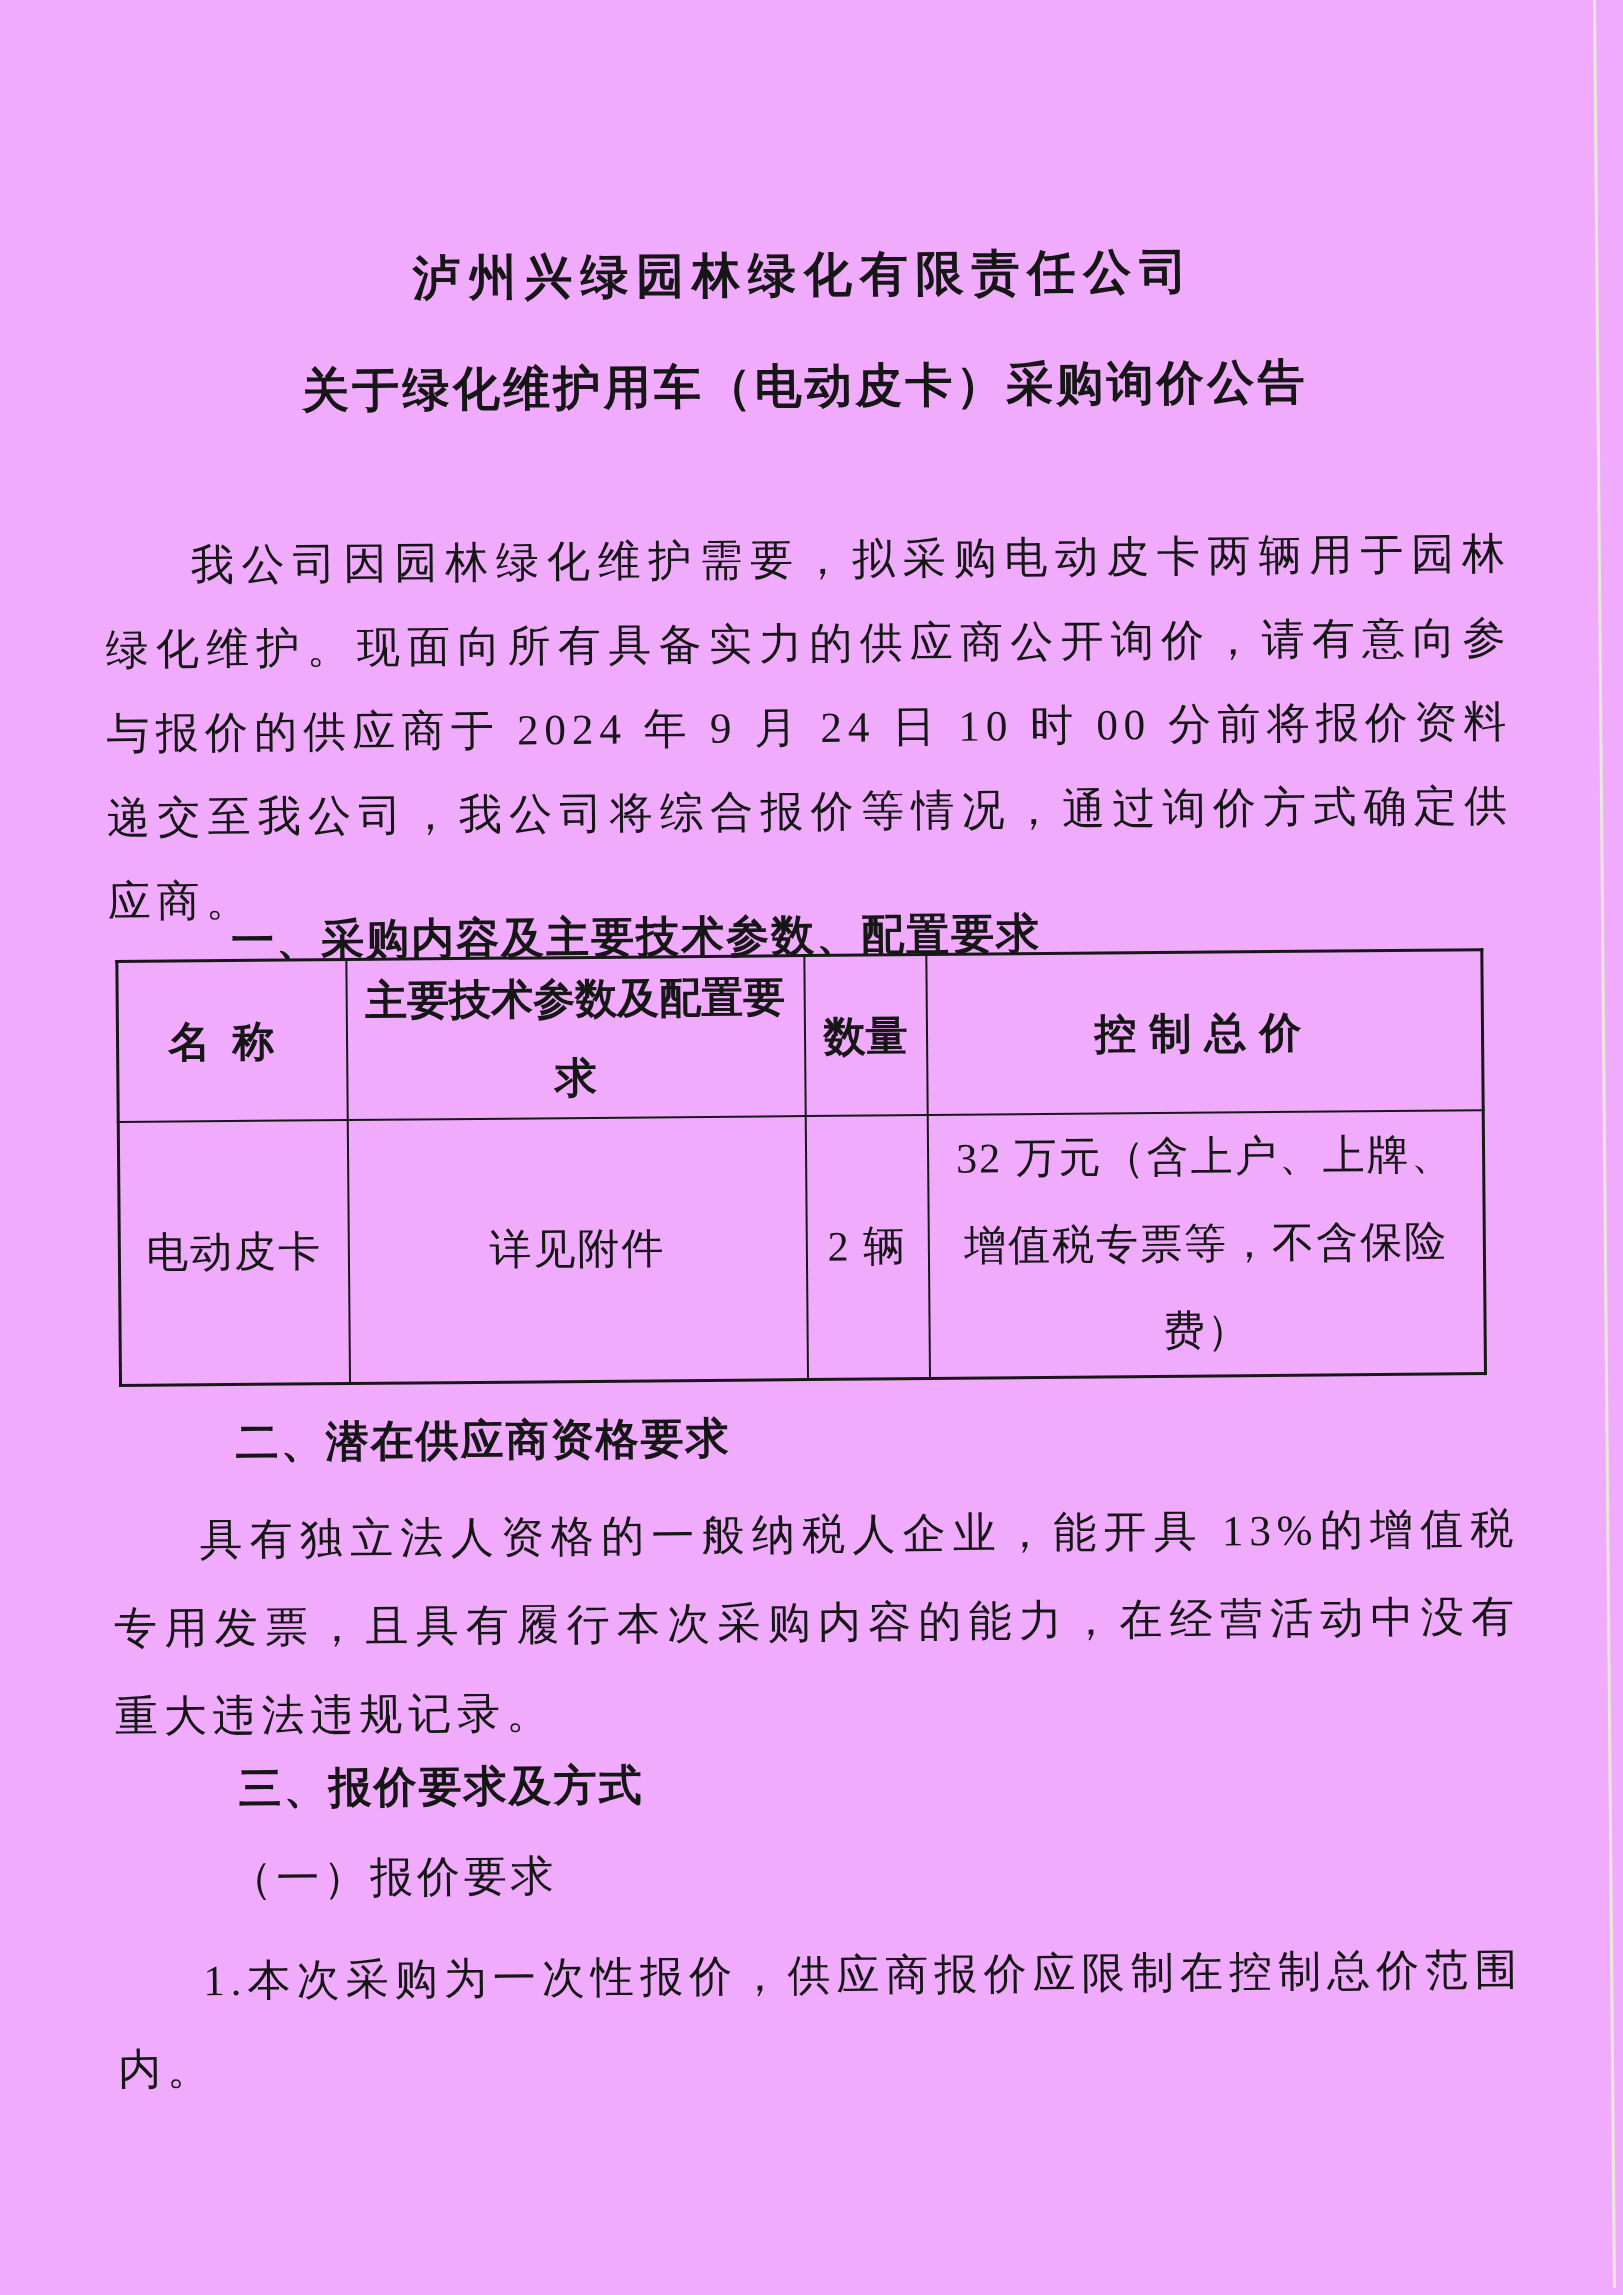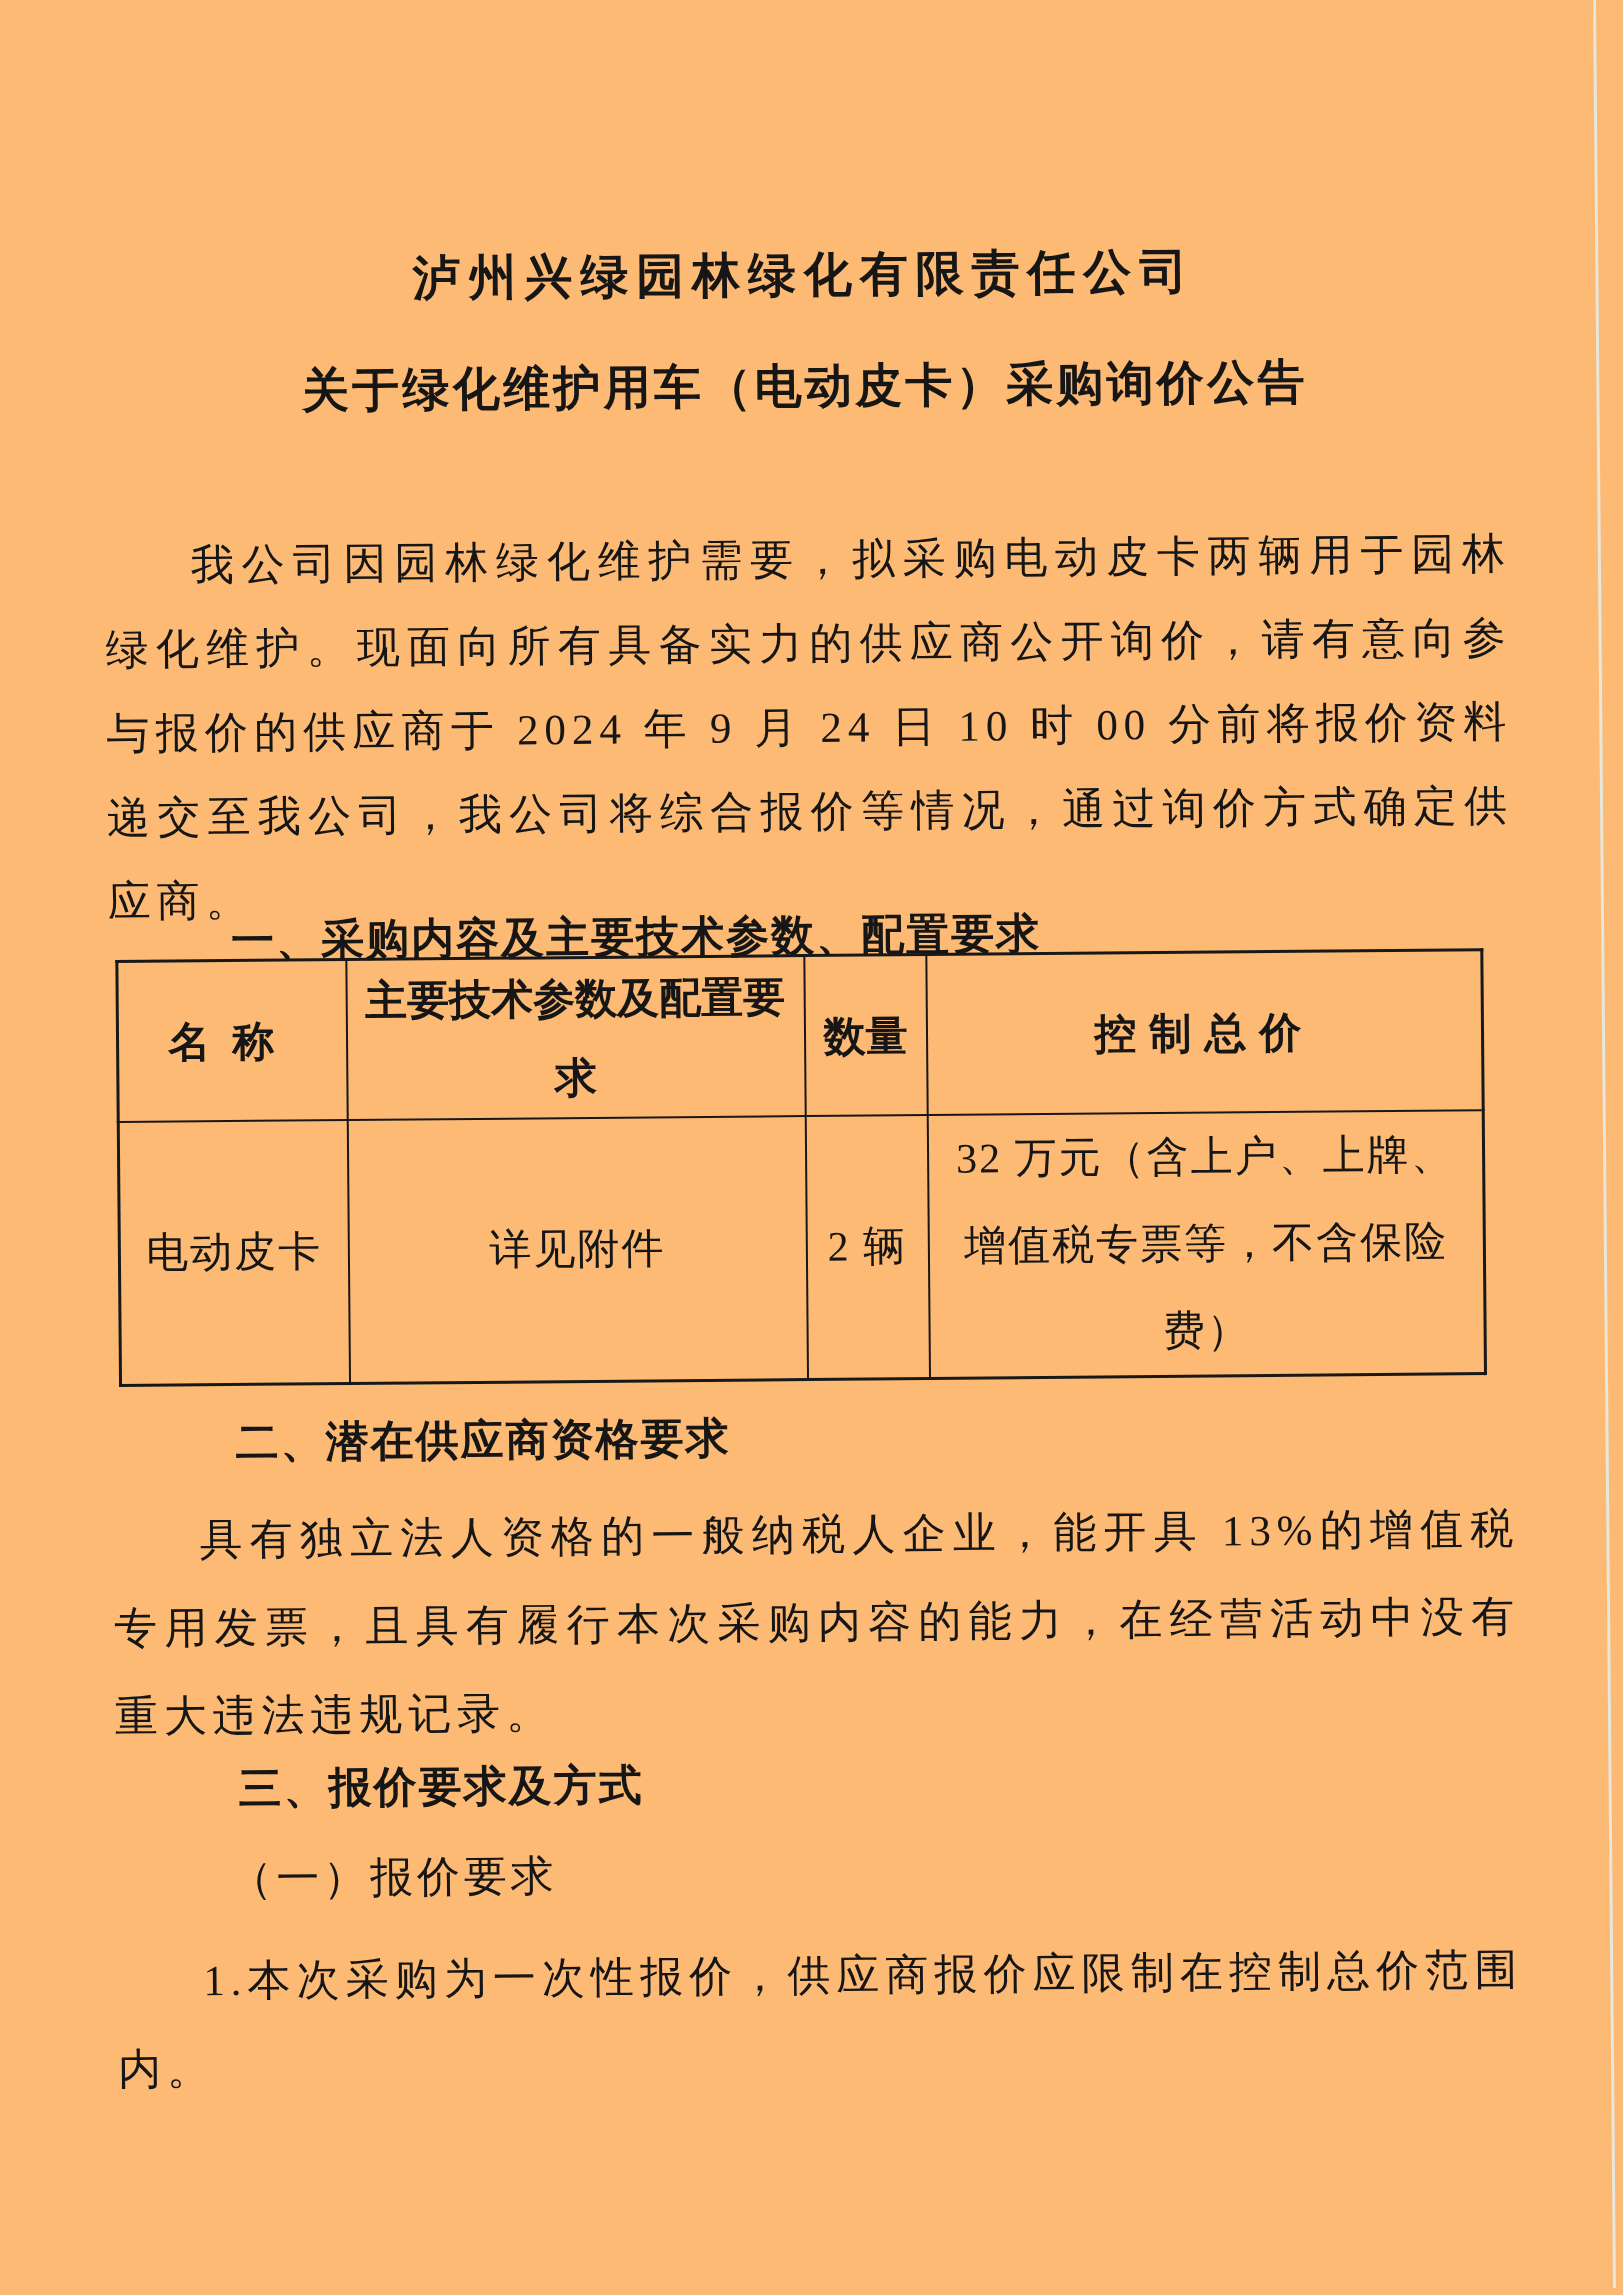--- a/index.html
+++ b/index.html
@@ -1,19 +1,19 @@
 <!DOCTYPE html>
 <html style="font-size:10.5px"><head>
 <meta charset="utf-8">
 <style>
   html,body{margin:0;padding:0;background:#ffffff;}
   .page{
     position:relative;
     width:1623px;height:2295px;
-    background:#fdba74;
+    background:#f0abfc;
     overflow:hidden;
     font-family:"Liberation Serif","DejaVu Serif",serif;
     color:#161616;
   }
   .sheet{
     position:absolute;inset:0;
     transform:rotate(-0.5deg);
     transform-origin:50% 50%;
   }
   .edge-shadow{

